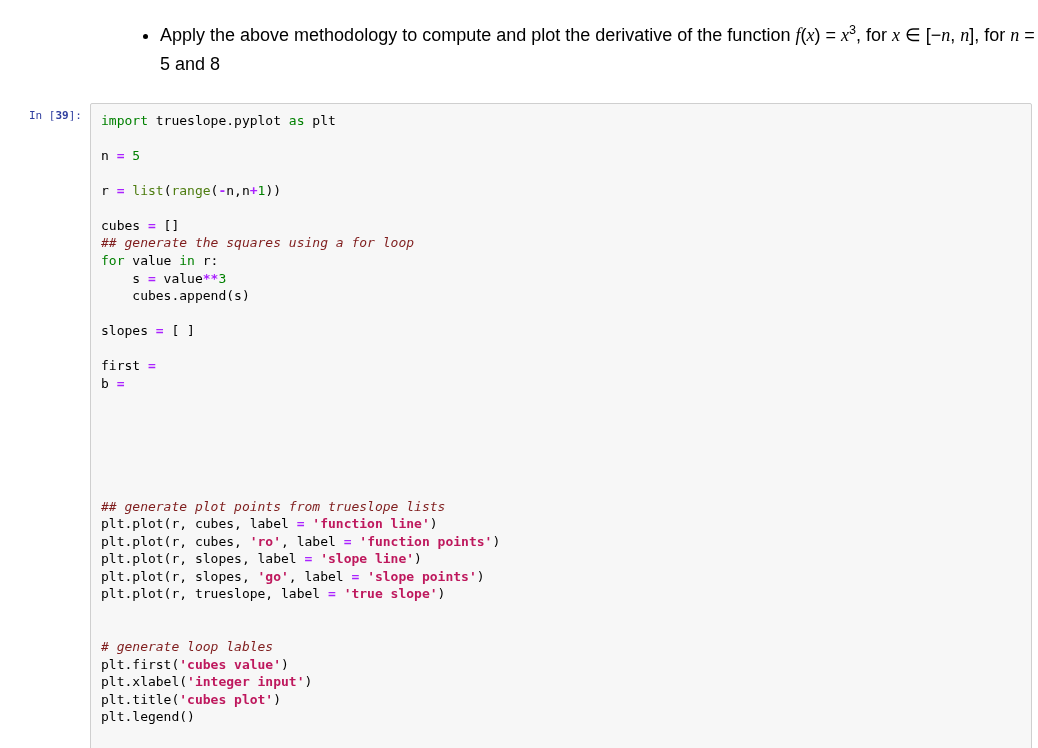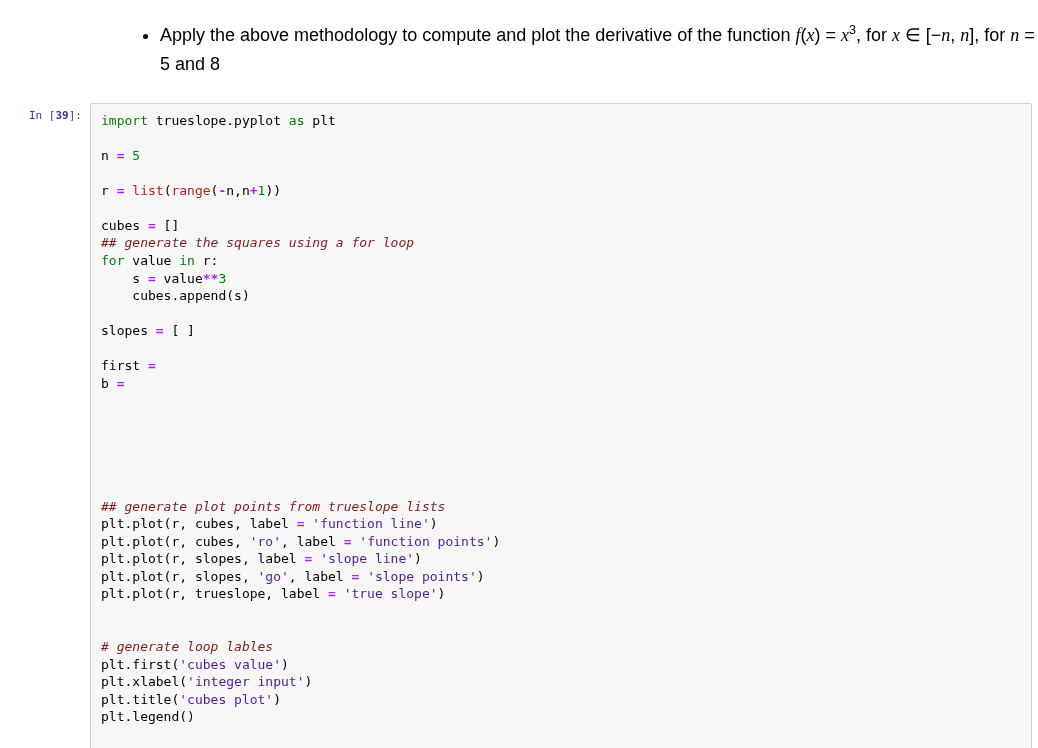--- a/index.html
+++ b/index.html
@@ -55,23 +55,23 @@
       padding: 8px 10px;
       font-family: 'Menlo', 'Consolas', 'DejaVu Sans Mono', monospace;
       font-size: 13px;
       line-height: 1.35;
       white-space: pre;
       overflow-x: auto;
       border-radius: 2px;
     }
     .code-box .kw { color: #008000; font-weight: normal; }
     .code-box .num { color: #008000; }
-    .code-box .bi { color: #b91c1c; }
+    .code-box .bi { color: #4d7c0f; }
     .code-box .op { color: #AA22FF; font-weight: bold; }
-    .code-box .str { color: #4c1d95; }
+    .code-box .str { color: #be185d; font-weight: bold; }
     .code-box .cm { color: #7f1d1d; font-style: italic; }
   </style>
 </head>
 <body>
 
 <div class="container">
 
 
   <ul class="bullets">
     <li>

